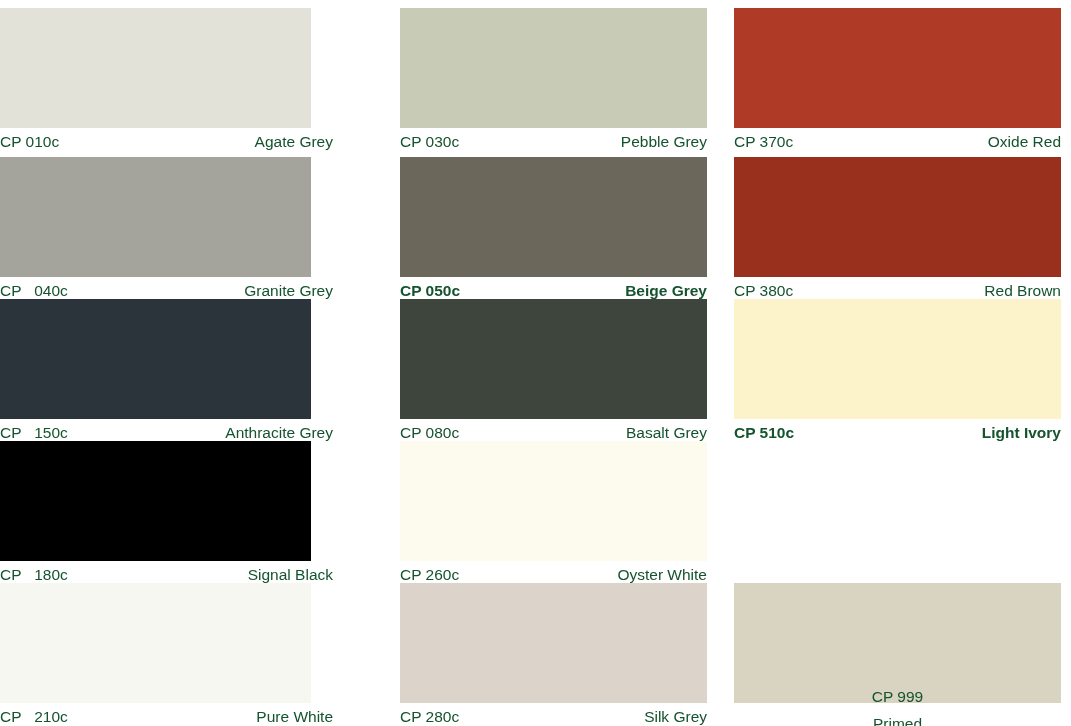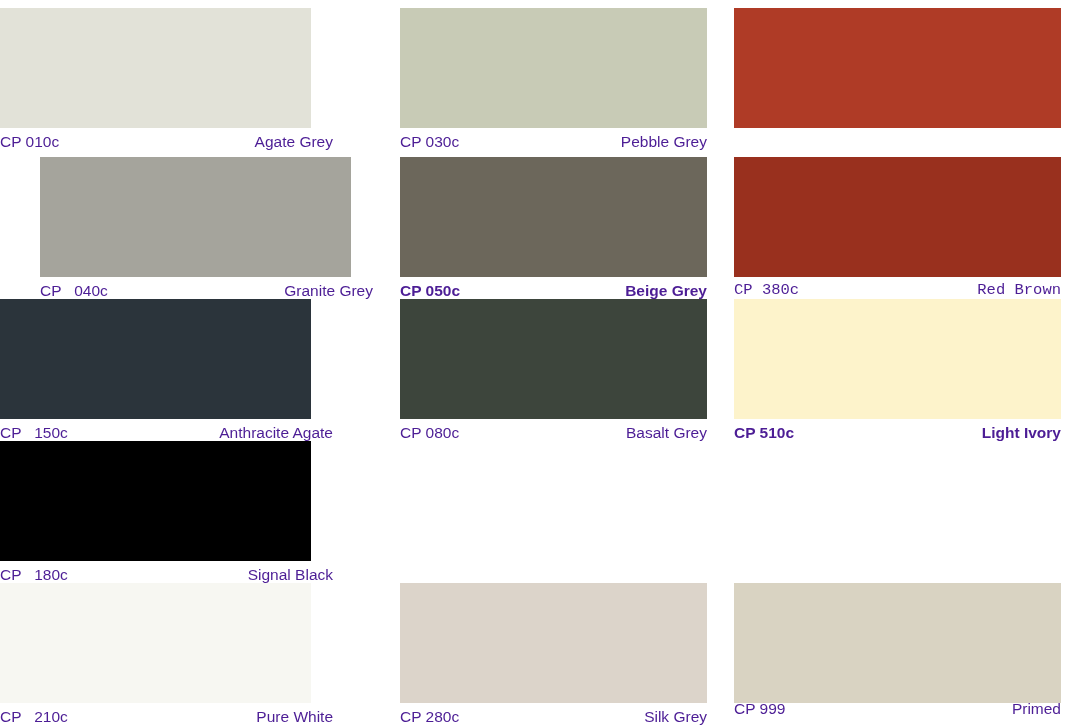--- a/index.html
+++ b/index.html
@@ -54,67 +54,68 @@
     position: absolute;
     left: 0;
     top: 120px;
     width: 100%;
     height: 27px;
     display: flex;
     align-items: center;
     justify-content: space-between;
     font-size: 15.5px;
     line-height: 27px;
-    color: #4c1d95;
+    color: #14532d;
     white-space: pre;
   }
   .col-0 .swatch-caption { width: 333px; }
   .col-1 .swatch-caption { width: 307px; }
   .col-2 .swatch-caption { width: 327px; }
 
   .swatch-code {
     text-align: left;
   }
   .swatch-name {
     text-align: right;
   }
 
   
   .caption-raised {
-    top: 112px;
+    top: 100px;
+    flex-direction: column;
   }
 </style>
 </head>
 <body>
 
 <div id="swatch-chart">
 
   <div class="column col-0">
 
     <div class="swatch-cell" style="top:8px;height:147px;">
       <div class="swatch-chip" style="background-color: rgb(226, 226, 216);"></div>
       <div class="swatch-caption">
         <span class="swatch-code">CP 010c</span>
         <span class="swatch-name">Agate Grey</span>
       </div>
     </div>
 
-    <div class="swatch-cell" style="top:157px;height:147px;margin-left:40px;">
+    <div class="swatch-cell" style="top:157px;height:147px;">
       <div class="swatch-chip" style="background-color: rgb(165, 164, 156);"></div>
       <div class="swatch-caption">
         <span class="swatch-code">CP   040c</span>
         <span class="swatch-name">Granite Grey</span>
       </div>
     </div>
 
     <div class="swatch-cell" style="top:299px;height:147px;">
       <div class="swatch-chip" style="background-color: rgb(43, 52, 59);"></div>
       <div class="swatch-caption">
         <span class="swatch-code">CP   150c</span>
-        <span class="swatch-name">Anthracite Agate</span>
+        <span class="swatch-name">Anthracite Grey</span>
       </div>
     </div>
 
     <div class="swatch-cell" style="top:441px;height:147px;">
       <div class="swatch-chip" style="background-color: rgb(0, 0, 0);"></div>
       <div class="swatch-caption">
         <span class="swatch-code">CP   180c</span>
         <span class="swatch-name">Signal Black</span>
       </div>
     </div>
@@ -147,37 +148,48 @@
     </div>
 
     <div class="swatch-cell" style="top:299px;height:147px;">
       <div class="swatch-chip" style="background-color: rgb(61, 69, 60);"></div>
       <div class="swatch-caption">
         <span class="swatch-code">CP 080c</span>
         <span class="swatch-name">Basalt Grey</span>
       </div>
     </div>
 
+    <div class="swatch-cell" style="top:441px;height:147px;">
+      <div class="swatch-chip" style="background-color: rgb(253, 250, 238);"></div>
+      <div class="swatch-caption">
+        <span class="swatch-code">CP 260c</span>
+        <span class="swatch-name">Oyster White</span>
+      </div>
+    </div>
 
     <div class="swatch-cell" style="top:583px;height:147px;">
       <div class="swatch-chip" style="background-color: rgb(220, 212, 202);"></div>
       <div class="swatch-caption">
         <span class="swatch-code">CP 280c</span>
         <span class="swatch-name">Silk Grey</span>
       </div>
     </div>
   </div>
 
   <div class="column col-2">
 
     <div class="swatch-cell" style="top:8px;height:147px;">
       <div class="swatch-chip" style="background-color: rgb(175, 59, 38);"></div>
-    </div>
-
-    <div class="swatch-cell" style="top:157px;height:147px;font-family:Liberation Mono, monospace;">
+      <div class="swatch-caption">
+        <span class="swatch-code">CP 370c</span>
+        <span class="swatch-name">Oxide Red</span>
+      </div>
+    </div>
+
+    <div class="swatch-cell" style="top:157px;height:147px;">
       <div class="swatch-chip" style="background-color: rgb(153, 48, 30);"></div>
       <div class="swatch-caption">
         <span class="swatch-code">CP 380c</span>
         <span class="swatch-name">Red Brown</span>
       </div>
     </div>
 
     <div class="swatch-cell" style="top:299px;height:147px;font-weight:bold;">
       <div class="swatch-chip" style="background-color: rgb(253, 243, 203);"></div>
       <div class="swatch-caption">

